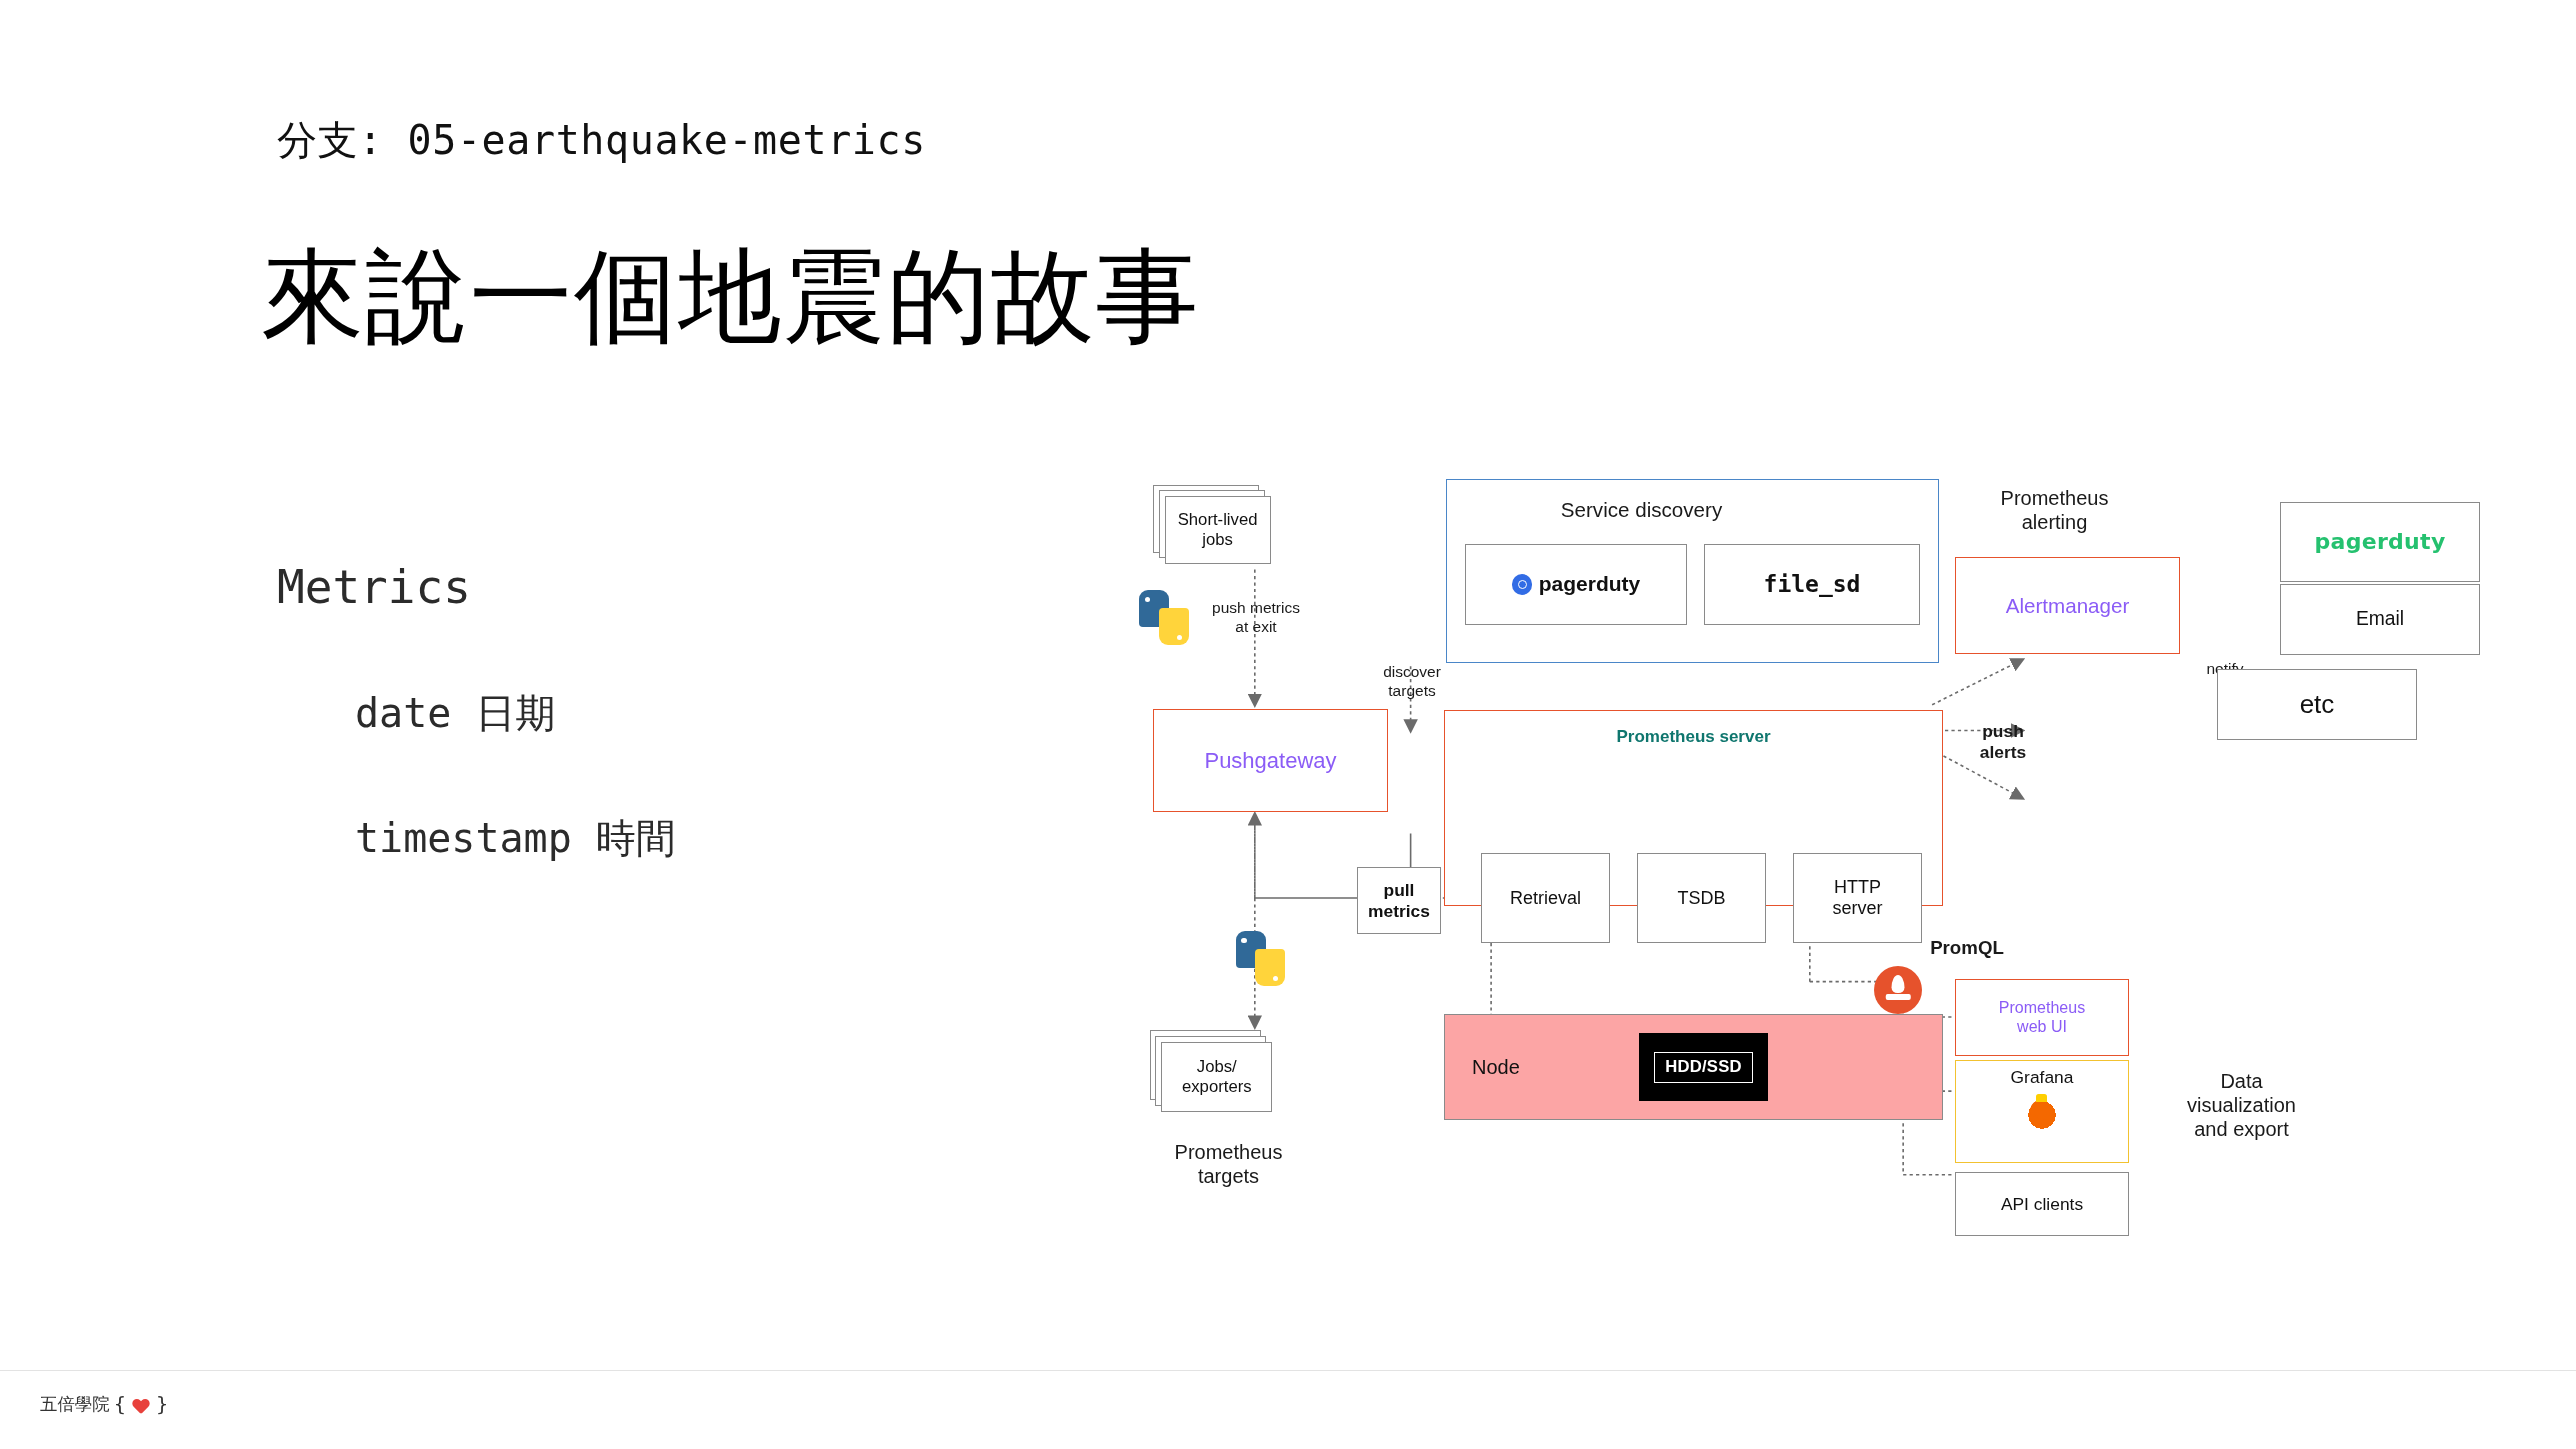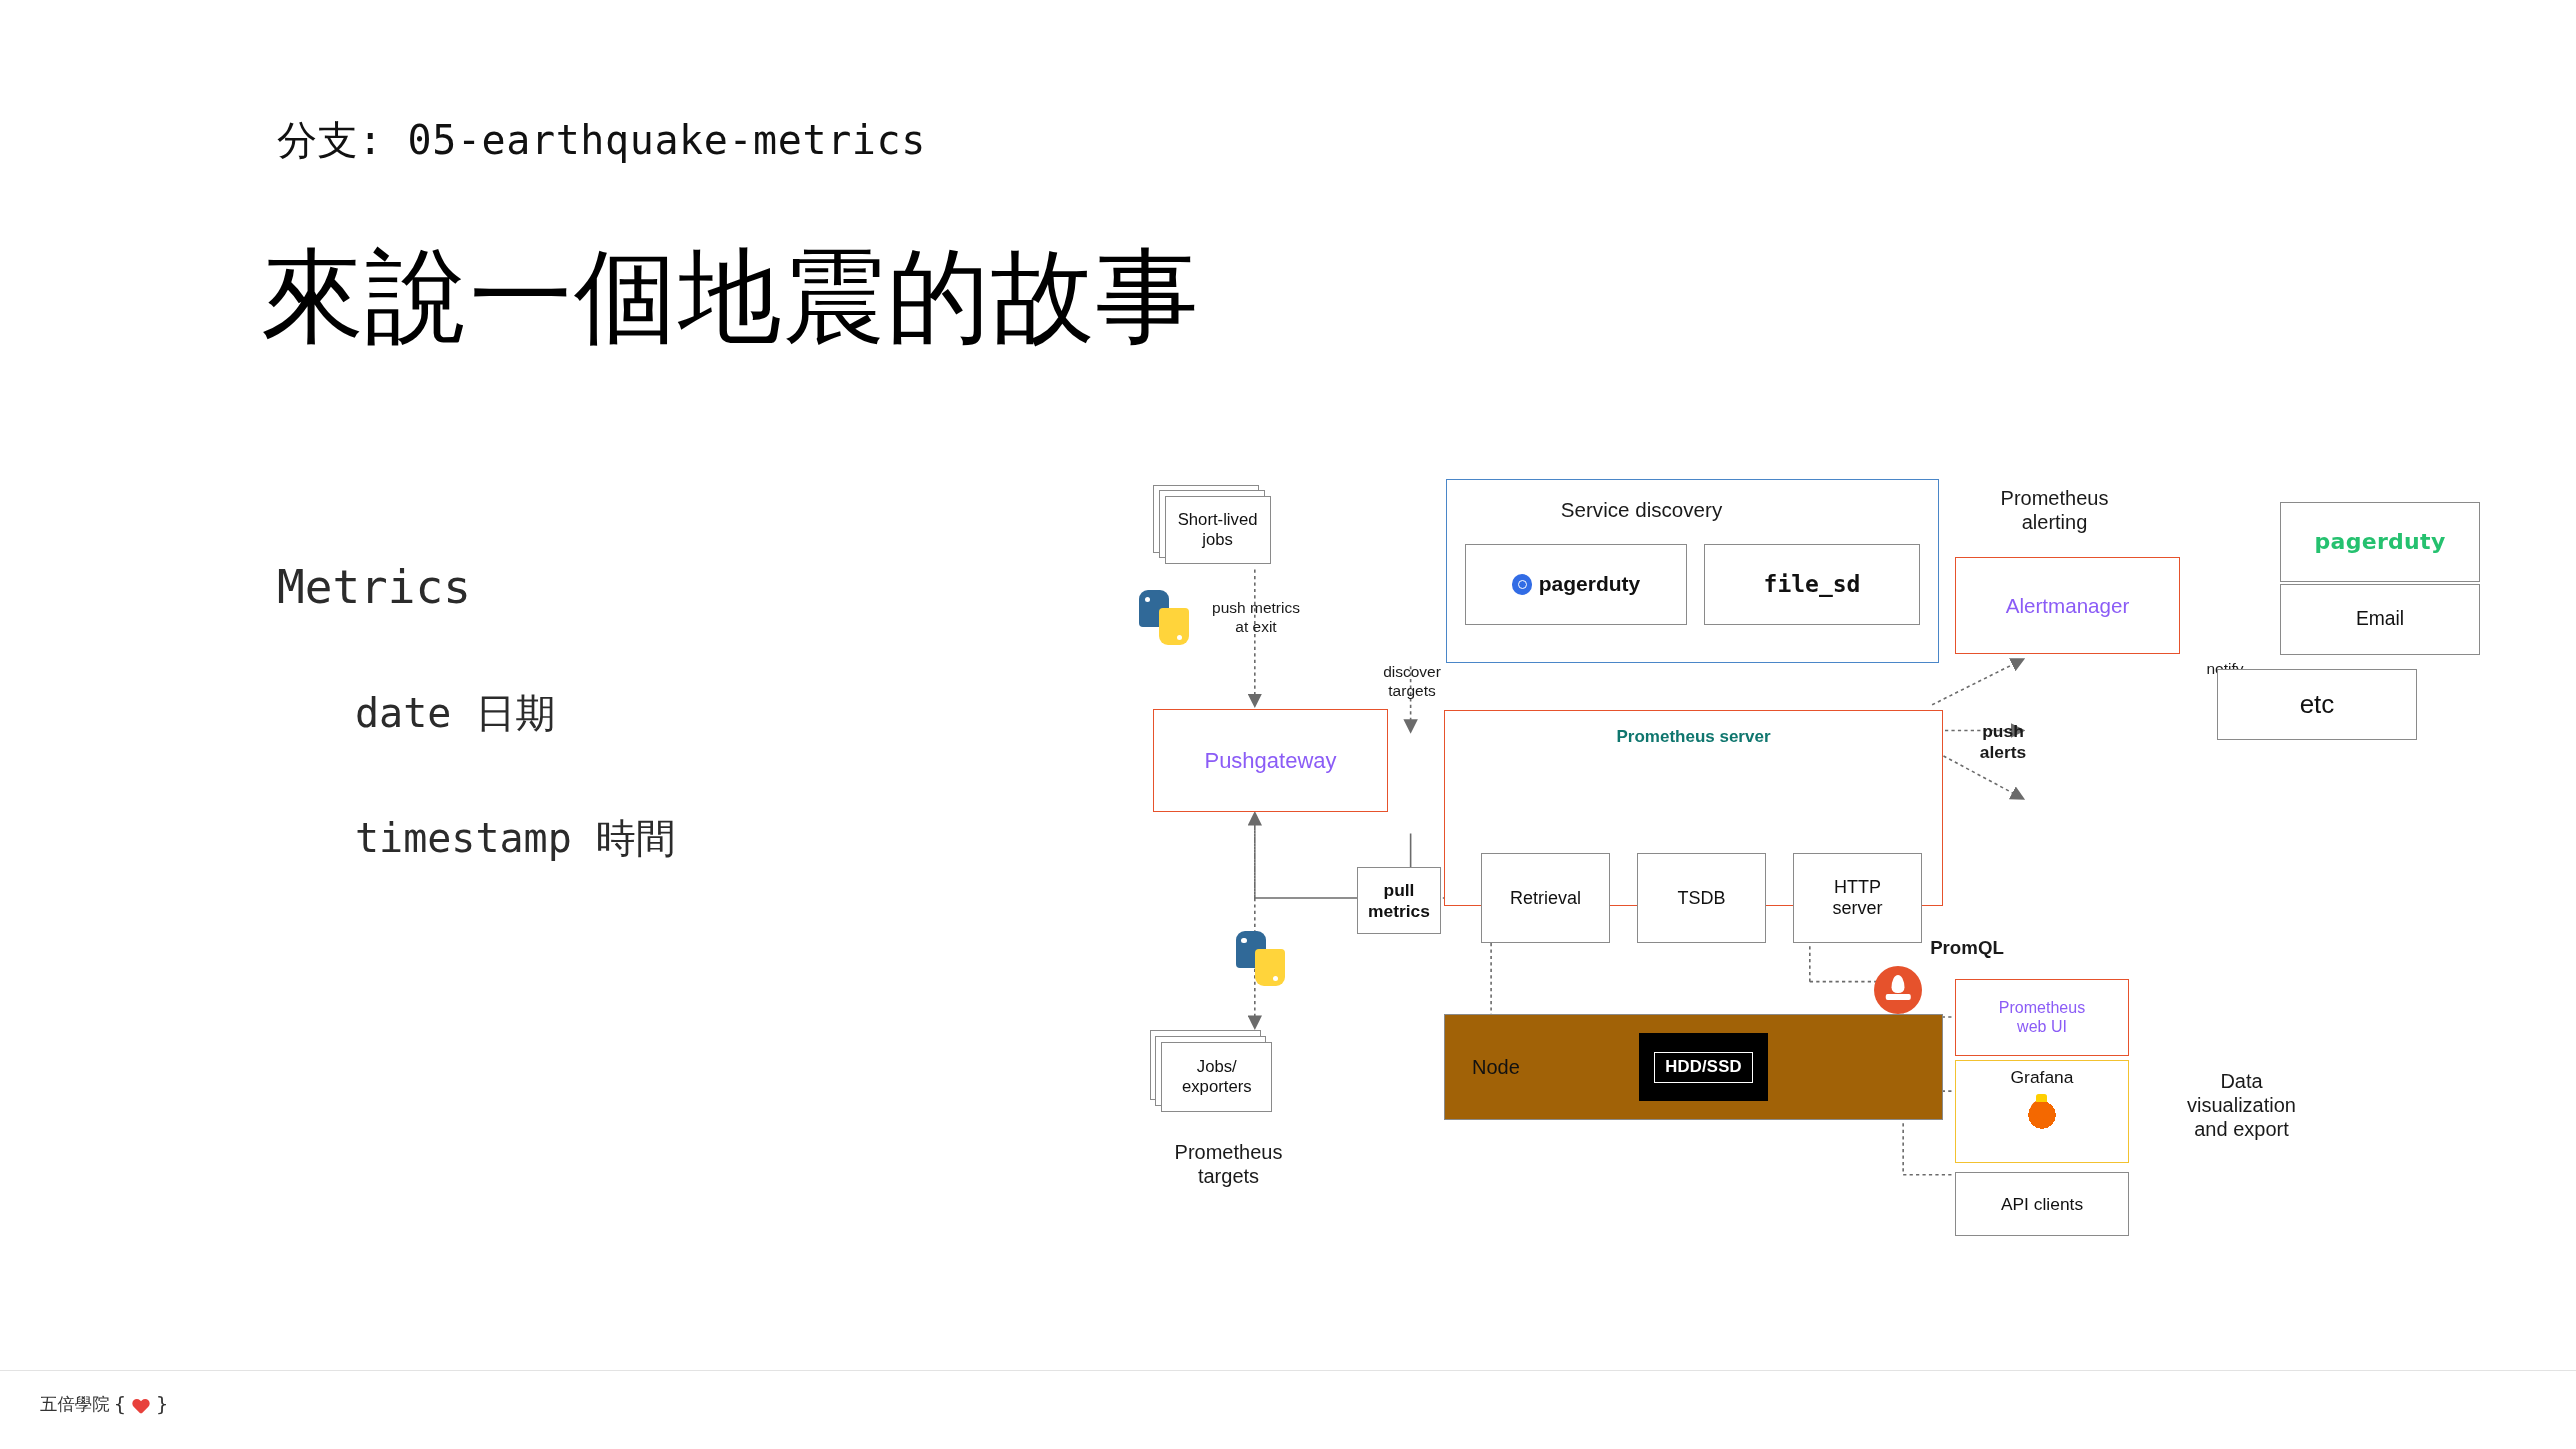--- a/index.html
+++ b/index.html
@@ -375,21 +375,21 @@
   <div class="box orange" style="left:304px; top:237px; width:499px; height:196px; display:block;"></div>
   <div class="cap bold" style="left:304px; top:254px; width:499px; font-size:17px; color:#0f766e;">Prometheus server</div>
 
   <div class="box thin" style="left:341px; top:380px; width:129px; height:90px; font-size:18px;">Retrieval</div>
   <div class="box thin" style="left:497px; top:380px; width:129px; height:90px; font-size:18px;">TSDB</div>
   <div class="box thin" style="left:653px; top:380px; width:129px; height:90px; font-size:18px; white-space:pre-line;">HTTP
 server</div>
 
   <div class="torch" style="left:734px; top:493px;"></div>
 
-  <div class="box" style="left:304px; top:541px; width:499px; height:106px; background:#a16207; border:1.3px solid #8a8a8a; justify-content:flex-start; padding-left:27px; font-size:20px;">Node</div>
+  <div class="box" style="left:304px; top:541px; width:499px; height:106px; background:#fca5a5; border:1.3px solid #8a8a8a; justify-content:flex-start; padding-left:27px; font-size:20px;">Node</div>
   <div class="hdd" style="left:499px; top:560px; width:129px; height:68px;">
     <span class="inner">HDD/SSD</span>
   </div>
 
   <div class="cap" style="left:821px; top:13px; width:187px; font-size:20px;">Prometheus
 alerting</div>
   <div class="box orange" style="left:815px; top:84px; width:225px; height:97px; font-size:20.6px;">Alertmanager</div>
 
   <div class="cap bold" style="left:821px; top:248px; width:84px; font-size:17.4px; white-space:pre-line;">push
 alerts</div>

